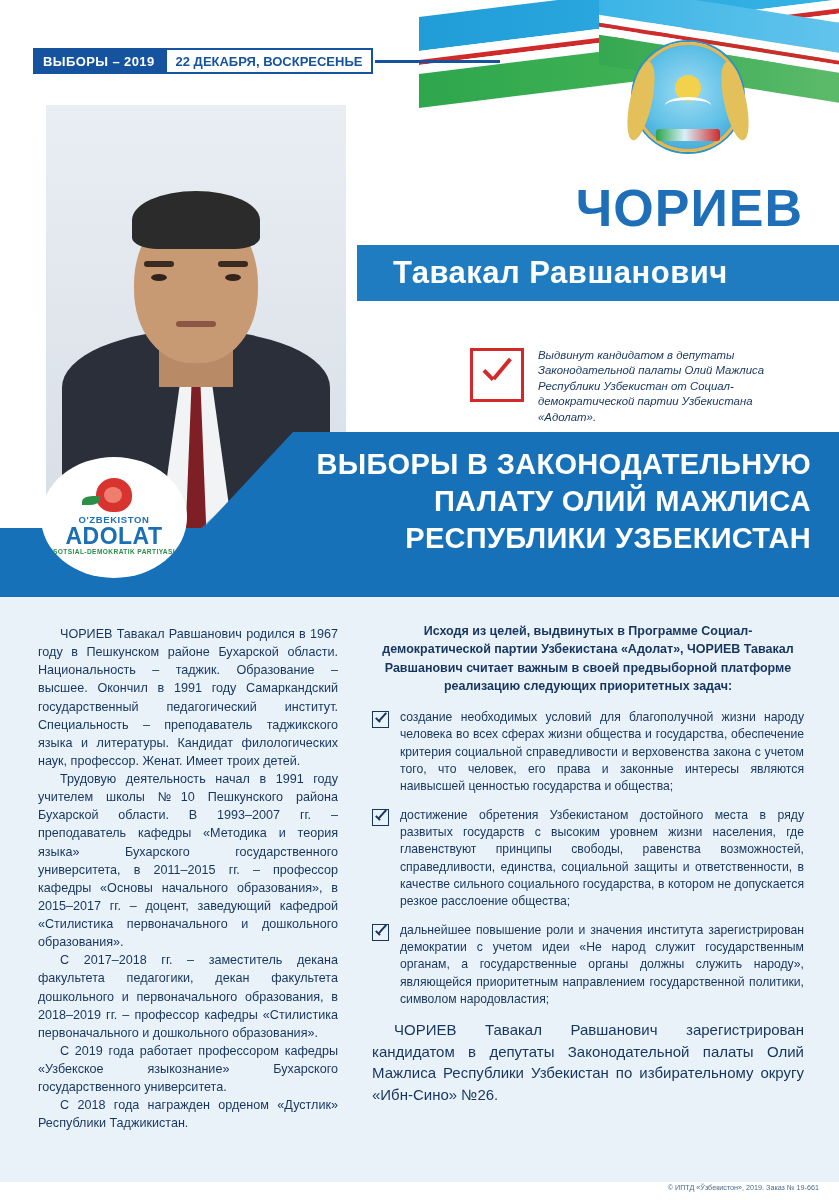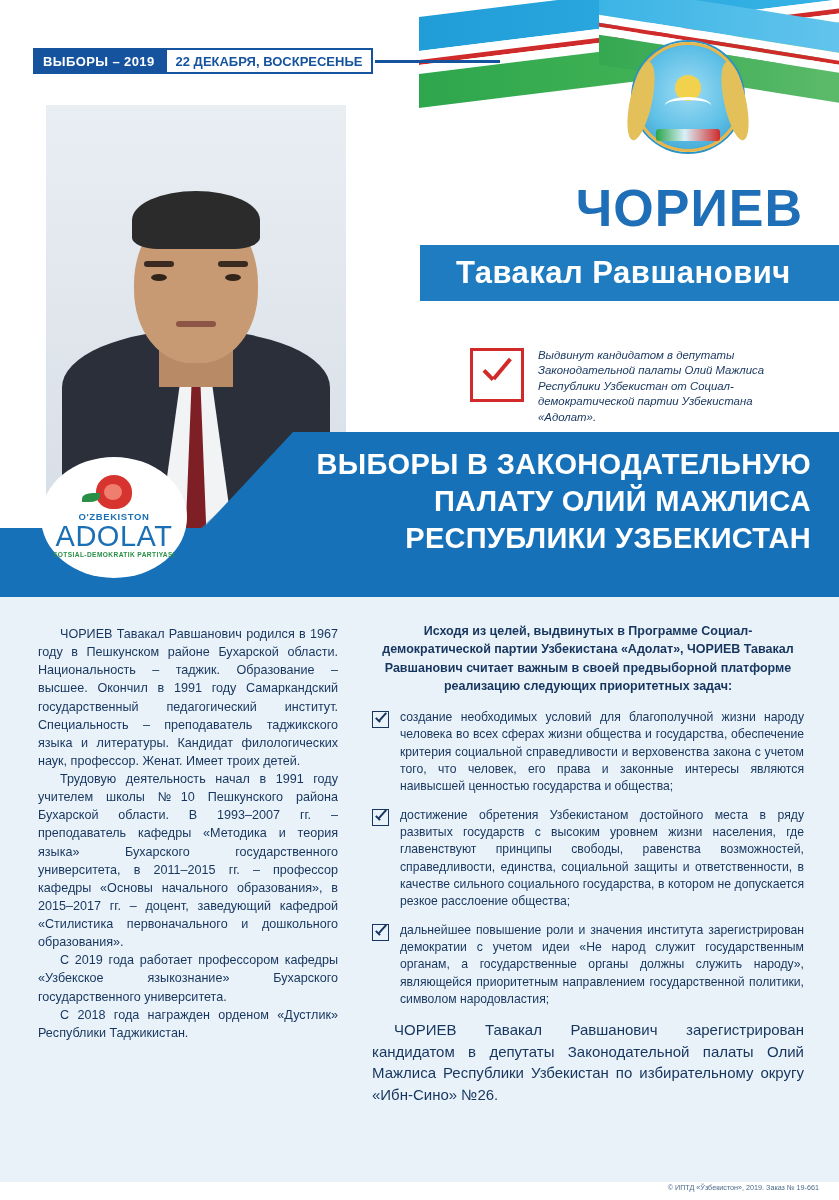--- a/index.html
+++ b/index.html
@@ -43,21 +43,21 @@
   
   .datebar{position:absolute;left:33px;top:48px;height:26px;display:flex;align-items:stretch;}
   .datebar .blue{background:#15539e;color:#fff;font-weight:bold;font-size:13px;letter-spacing:.4px;
     display:flex;align-items:center;padding:8px 10px;}
   .datebar .white{background:#ffffff;border:2px solid #15539e;color:#15539e;font-weight:bold;font-size:13px;
     display:flex;align-items:center;padding:0 9px;}
   .datebar .tail{width:125px;align-self:center;height:3px;background:#15539e;margin-left:2px;}
 
   
   .surname{position:absolute;right:36px;top:178px;font-size:52px;font-weight:bold;color:#1f6fb8;letter-spacing:1px;}
-  .fullname-bar{position:absolute;right:0;top:245px;width:419px;height:56px;background:#1f7cc0;}
+  .fullname-bar{position:absolute;right:0;top:245px;width:482px;height:56px;background:#1f7cc0;}
   .fullname-bar .txt{color:#fff;font-size:31px;font-weight:bold;line-height:56px;padding-left:36px;letter-spacing:.5px;}
 
   
   .photo{position:absolute;left:46px;top:105px;width:300px;height:430px;overflow:hidden;}
   .p-bg{position:absolute;inset:0;background:linear-gradient(180deg,#e9eef3 0%,#d7dee6 100%);}
   .p-suit{position:absolute;left:16px;bottom:0;width:268px;height:205px;background:#2a2f3a;border-radius:50% 50% 0 0/ 28% 28% 0 0;}
   .p-shirt{position:absolute;left:50%;bottom:0;transform:translateX(-50%);width:74px;height:150px;background:#f2f3f5;
     clip-path:polygon(28% 0,72% 0,100% 100%,0 100%);}
   .p-tie{position:absolute;left:50%;bottom:0;transform:translateX(-50%);width:30px;height:150px;background:#7d1f24;
     clip-path:polygon(35% 0,65% 0,85% 100%,15% 100%);}
@@ -87,21 +87,21 @@
   .banner-text{position:absolute;right:28px;top:14px;width:620px;text-align:right;color:#fff;
     font-size:29px;font-weight:bold;line-height:1.28;letter-spacing:.3px;}
 
   
   .logo{position:absolute;left:44px;top:460px;width:140px;height:115px;border-radius:50%;background:#ffffff;
     box-shadow:0 0 0 3px #ffffff;display:flex;flex-direction:column;align-items:center;justify-content:center;}
   .logo .rose{width:36px;height:34px;border-radius:50% 50% 45% 45%;background:#d8342f;position:relative;margin-bottom:2px;}
   .logo .rose:after{content:"";position:absolute;left:8px;top:9px;width:18px;height:16px;border-radius:50%;background:#ef7e6e;}
   .logo .leaf{position:absolute;left:-14px;top:18px;width:18px;height:9px;background:#2a8f46;border-radius:60% 0 60% 0;}
   .logo .o-uz{font-size:9.5px;font-weight:bold;color:#1b6fb5;letter-spacing:.6px;}
-  .logo .adolat{font-size:29px;font-weight:normal;color:#1b6fb5;line-height:1;letter-spacing:.5px;}
+  .logo .adolat{font-size:23px;font-weight:bold;color:#1b6fb5;line-height:1;letter-spacing:.5px;}
   .logo .sub{font-size:6.6px;font-weight:bold;color:#2a8f46;letter-spacing:.4px;text-align:center;line-height:1.25;}
 
   
   .body-area{position:absolute;left:0;top:597px;width:839px;height:585px;background:#e9f2f8;}
   .col-left{position:absolute;left:38px;top:625px;width:300px;font-size:12.6px;line-height:1.44;
     text-align:justify;color:#16355f;}
   .col-left p{margin:0;text-indent:22px;}
   .col-right{position:absolute;left:372px;top:622px;width:432px;}
   .intro{font-size:12.5px;font-weight:bold;line-height:1.46;text-align:center;color:#16355f;margin:0 0 14px 0;}
   .task{display:flex;gap:11px;margin-bottom:11px;}
@@ -185,20 +185,21 @@
   <div class="o-uz">O'ZBEKISTON</div>
   <div class="adolat">ADOLAT</div>
   <div class="sub">SOTSIAL-DEMOKRATIK PARTIYASI</div>
 </div>
 
 <div class="body-area"></div>
 
 <div class="col-left">
   <p>ЧОРИЕВ Тавакал Равшанович родил­ся в 1967 году в Пешкунском районе Бу­харской области. Национальность – тад­жик. Образование – высшее. Окончил в 1991 году Самаркандский государствен­ный педагогический институт. Специаль­ность – преподаватель таджикского языка и литературы. Кандидат филологических наук, профессор. Женат. Имеет троих де­тей.</p>
   <p>Трудовую деятельность начал в 1991 году учителем школы №10 Пеш­кунского района Бухарской области. В 1993–2007 гг. – преподаватель кафе­дры «Методика и теория языка» Бухар­ского государственного университета, в 2011–2015 гг. – профессор кафедры «Основы начального образования», в 2015–2017 гг. – доцент, заведующий ка­федрой «Стилистика первоначального и дошкольного образования».</p>
+  <p>С 2017–2018 гг. – заместитель дека­на факультета педагогики, декан факуль­тета дошкольного и первоначального об­разования, в 2018–2019 гг. – профессор кафедры «Стилистика первоначального и дошкольного образования».</p>
   <p>С 2019 года работает профессором кафедры «Узбекское языкознание» Бу­харского государственного университета.</p>
   <p>С 2018 года награжден орденом «Дустлик» Республики Таджикистан.</p>
 </div>
 
 <div class="col-right">
   <p class="intro">Исходя из целей, выдвинутых в Программе Социал-демократической партии Узбекистана «Адолат», ЧОРИЕВ Тавакал Равшанович считает важным в своей предвыборной платформе реализацию следующих приоритетных задач:</p>
 
   <div class="task">
     <span class="box"></span>
     <p>создание необходимых условий для благополучной жизни народу человека во всех сферах жизни общества и государства, обеспечение критерия социальной справедливости и верховенства закона с учетом того, что человек, его права и законные интересы являются наивысшей ценностью государства и общества;</p>

